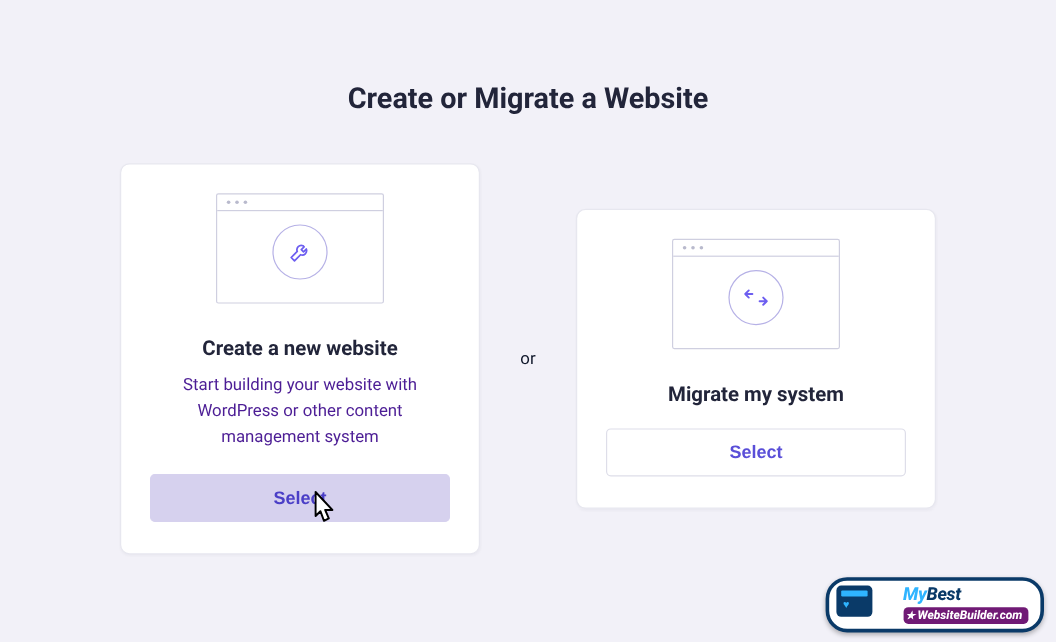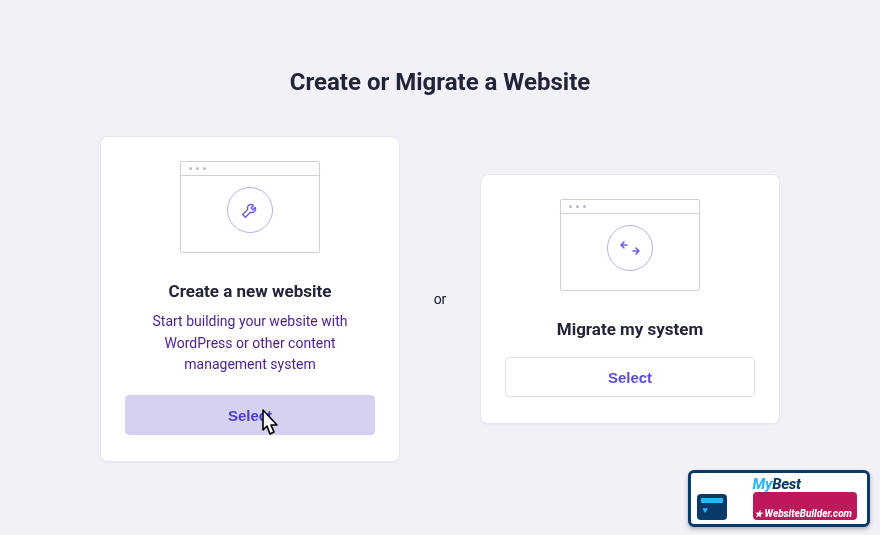--- a/index.html
+++ b/index.html
@@ -123,24 +123,24 @@
     position: absolute;
     left: 254px;
     top: 408px;
     pointer-events: none;
   }
   .corner-badge {
     position: absolute;
     right: 10px;
     bottom: 8px;
     display: flex;
-    align-items: flex-end;
+    align-items: flex-start;
     background: #ffffff;
     border: 3px solid #0a3a68;
-    border-radius: 6px;
+    border-radius: 18px;
     padding: 4px 10px 4px 6px;
     box-shadow: 0 2px 4px rgba(0,0,0,0.3);
     gap: 20px;
   }
   .corner-badge .bicon {
     width: 30px; height: 26px;
     background: #0a3a68;
     border-radius: 4px;
     margin-right: 6px;
     position: relative;
@@ -163,23 +163,23 @@
   .btxt { line-height: 1; }
   .btxt .l1 {
     font-size: 15px; font-weight: 800;
     color: #0a3a68;
     font-style: italic;
     letter-spacing: -0.3px;
   }
   .btxt .l1 .hl { color: #2fb4ff; }
   .btxt .l2 {
     font-size: 10px; font-weight: 800;
-    background: #be185d;
+    background: #701a75;
     color: #ffffff;
-    padding: 17px 5px 1px 12px;
+    padding: 3px 5px 1px 12px;
     border-radius: 4px;
     display: inline-flex;
     align-items: center;
     font-style: italic;
     position: relative;
   }
   .btxt .l2::before {
     content: "★";
     position: absolute;
     left: 2px;

